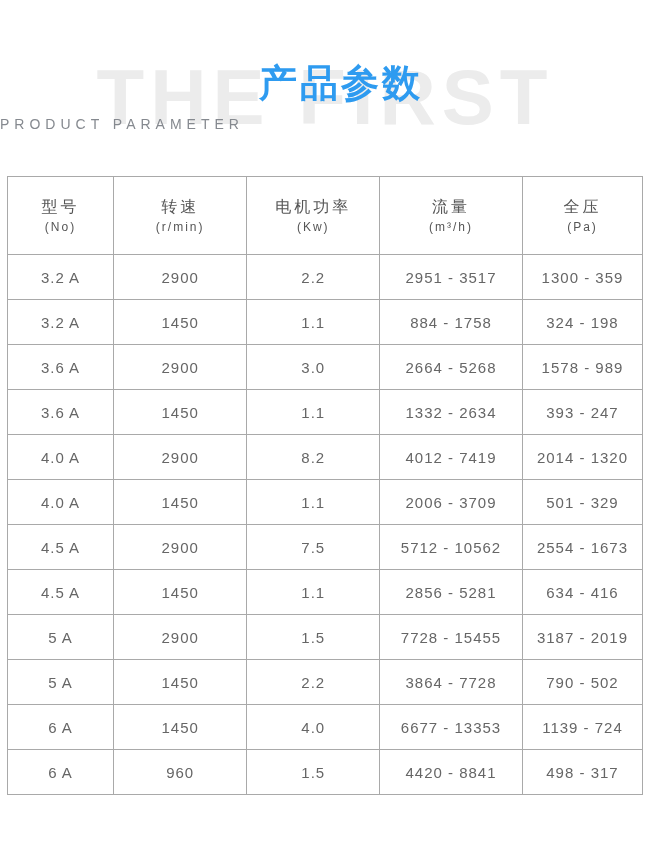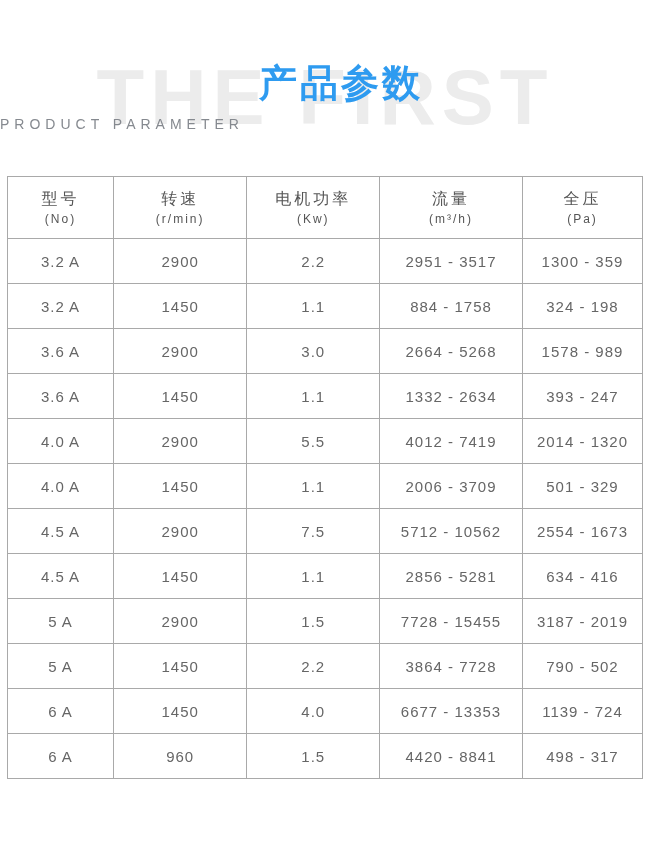--- a/index.html
+++ b/index.html
@@ -68,21 +68,21 @@
   table.params td {
     border: 1px solid #a9a9a9;
     text-align: center;
     vertical-align: middle;
     color: #666666;
   }
   table.params th {
     height: 57px;
     font-weight: normal;
     color: #555555;
-    padding: 2px 0;
+    padding: 10px 0;
   }
   table.params th .cn {
     font-size: 16px;
     letter-spacing: 3px;
     line-height: 1.5;
   }
   table.params th .unit {
     font-size: 12px;
     letter-spacing: 2px;
     line-height: 1.4;
@@ -166,21 +166,21 @@
         <tr>
           <td>3.6 A</td>
           <td>1450</td>
           <td>1.1</td>
           <td>1332 - 2634</td>
           <td>393 - 247</td>
         </tr>
         <tr>
           <td>4.0 A</td>
           <td>2900</td>
-          <td>5.5</td>
+          <td>8.2</td>
           <td>4012 - 7419</td>
           <td>2014 - 1320</td>
         </tr>
         <tr>
           <td>4.0 A</td>
           <td>1450</td>
           <td>1.1</td>
           <td>2006 - 3709</td>
           <td>501 - 329</td>
         </tr>

